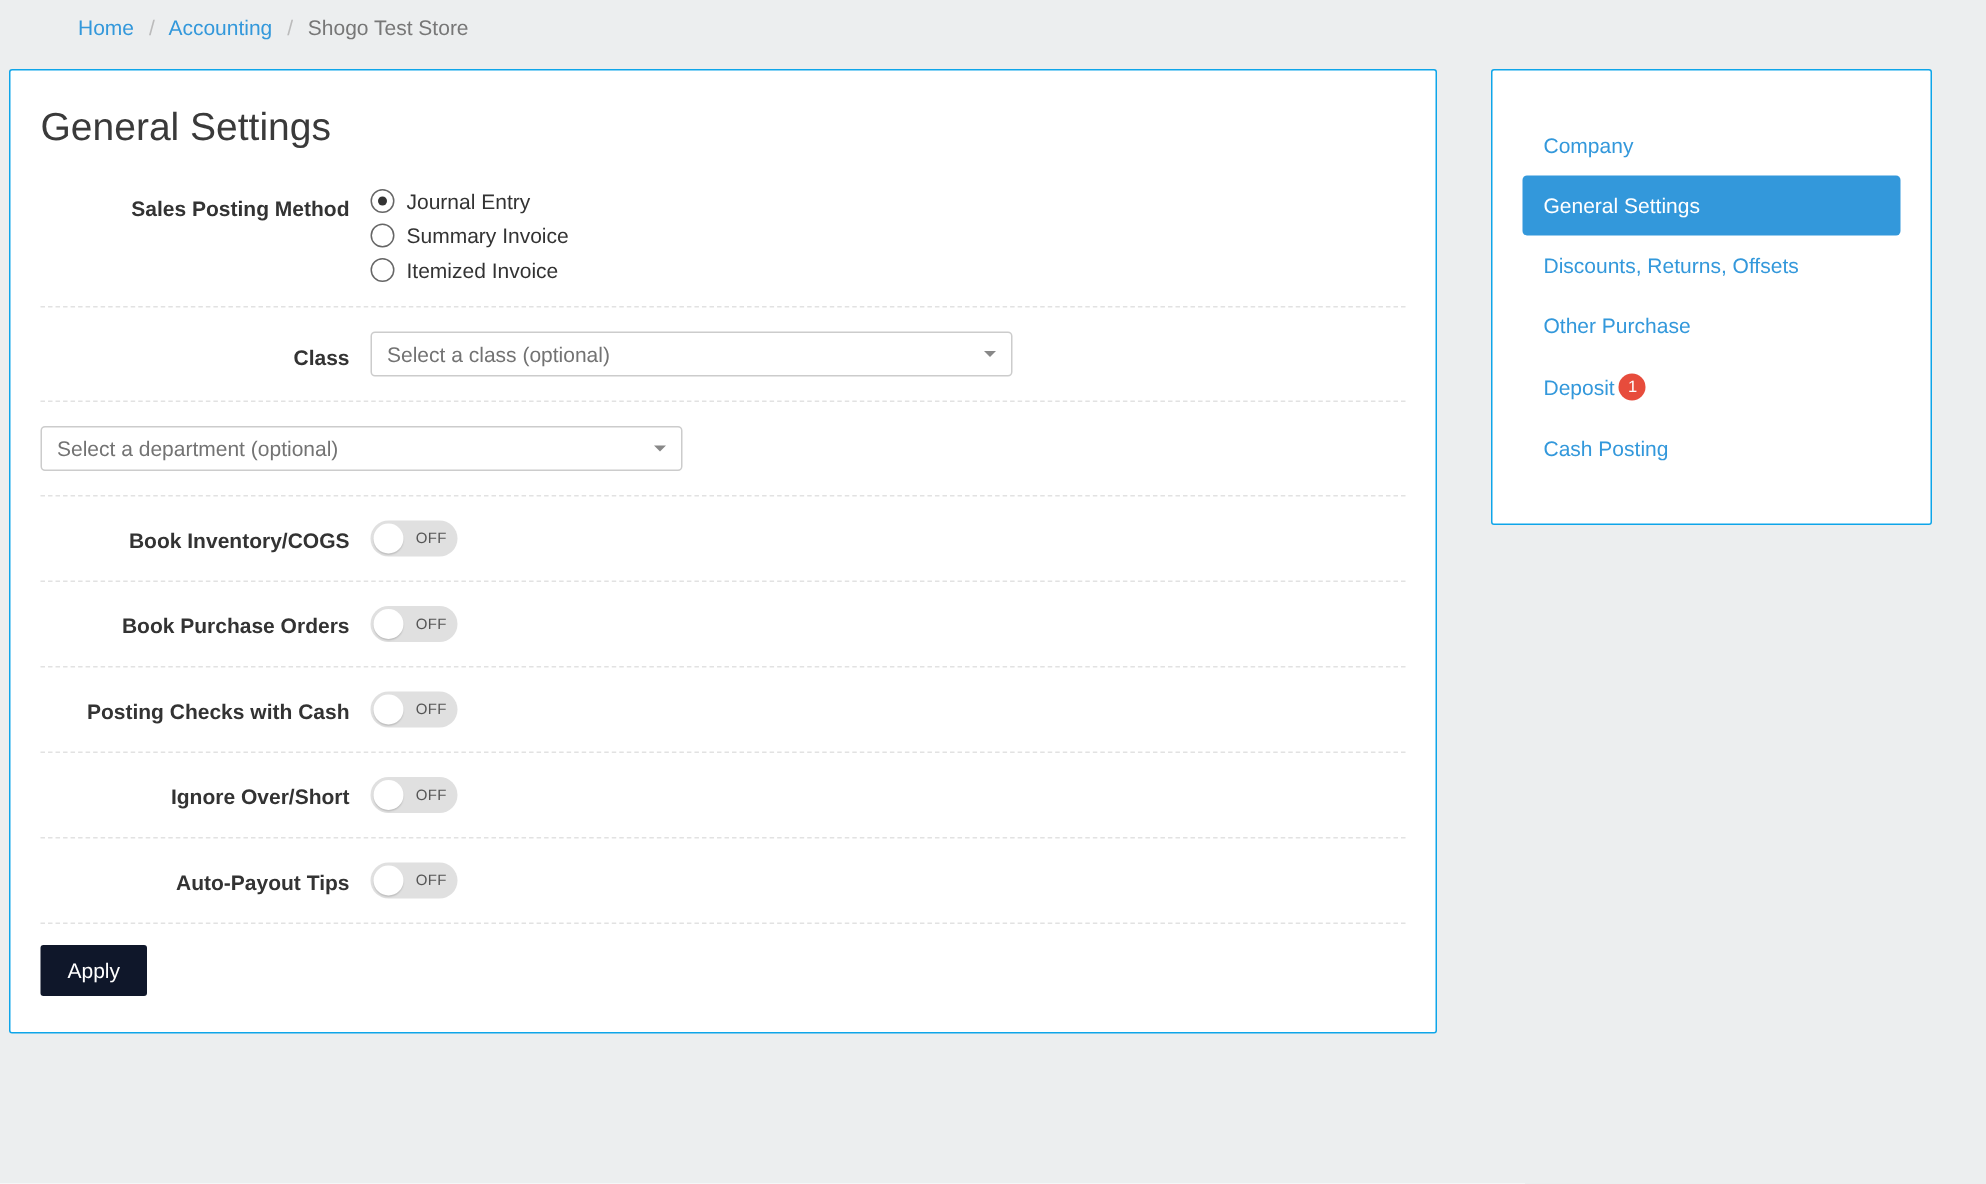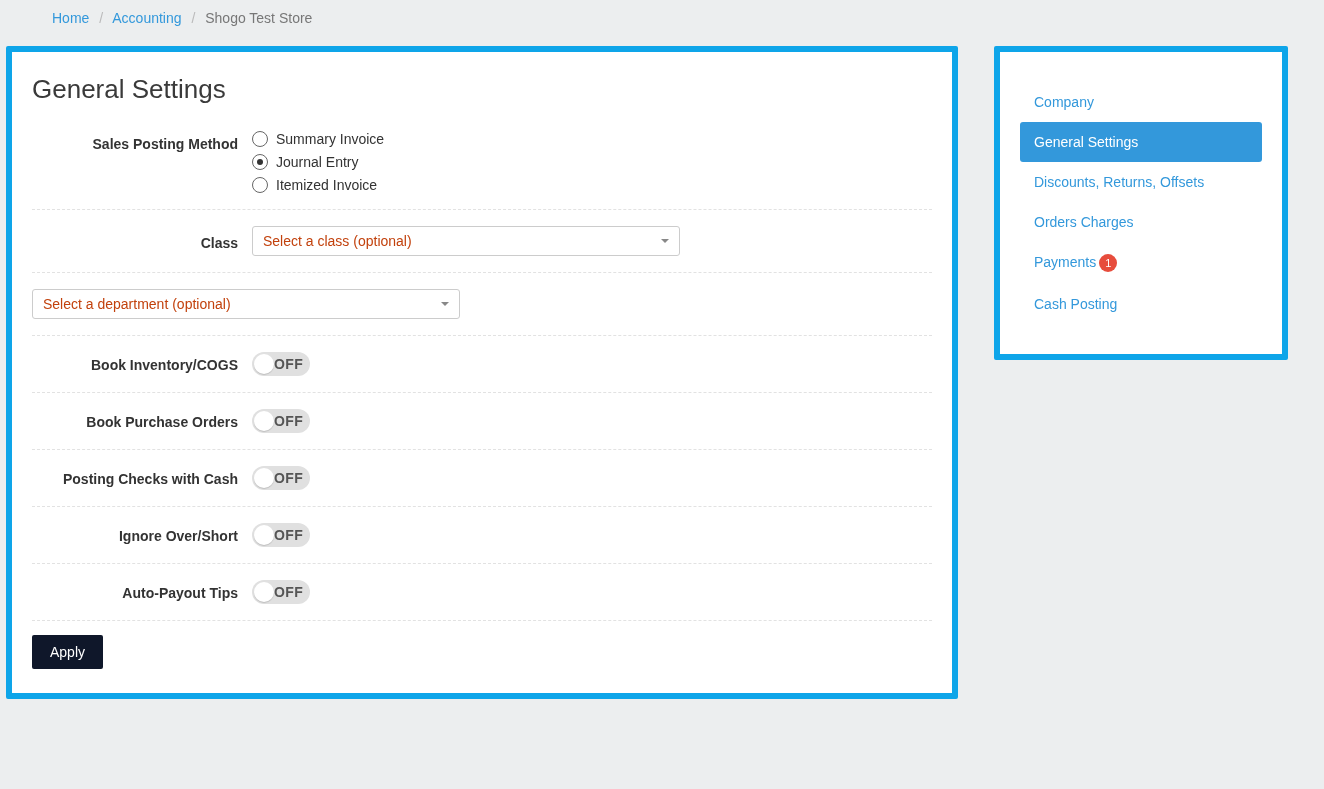--- a/index.html
+++ b/index.html
@@ -29,21 +29,21 @@
     margin: 0 6px;
   }
   .layout {
     display: flex;
     gap: 36px;
     align-items: flex-start;
     padding: 14px 0 10px 0;
   }
   .card {
     background: #fff;
-    border: 6px solid #0ea5e9;
+    border: 1px solid #0ea5e9;
     border-radius: 2px;
   }
   .main-card {
     width: 952px;
     padding: 22px 20px 24px 20px;
   }
   .side-card {
     width: 294px;
     padding: 30px 20px 30px 20px;
   }
@@ -94,21 +94,21 @@
     height: 30px;
     border: 1px solid #ccc;
     border-radius: 3px;
     background: #fff;
     display: flex;
     align-items: center;
     padding: 0 28px 0 10px;
     cursor: pointer;
   }
   .select-placeholder {
-    color: #c2410c;
+    color: #737373;
     font-size: 14px;
   }
   .select-caret {
     position: absolute;
     right: 10px;
     top: 50%;
     transform: translateY(-50%);
     width: 0; height: 0;
     border-left: 4px solid transparent;
     border-right: 4px solid transparent;
@@ -128,23 +128,23 @@
     width: 20px; height: 20px;
     background: #fff;
     border-radius: 50%;
     position: absolute;
     left: 2px;
     box-shadow: 0 1px 1px rgba(0,0,0,0.15);
   }
   .toggle .off-text {
     position: absolute;
     right: 7px;
-    font-size: 14px;
+    font-size: 10px;
     color: #555;
-    font-weight: 700;
+    font-weight: 400;
     letter-spacing: 0.3px;
   }
 
   .apply-btn {
     margin-top: 14px;
     background: #0f172a;
     color: #fff;
     border: none;
     padding: 9px 18px;
     font-size: 14px;
@@ -153,20 +153,21 @@
   }
 
   .nav-list { list-style: none; }
   .nav-item {
     padding: 12px 14px;
     font-size: 14px;
     color: #3398db;
     cursor: pointer;
     border-radius: 3px;
     display: flex;
+    align-items: center;
     gap: 2px;
   }
   .nav-item.active {
     background: #3398db;
     color: #fff;
   }
   .badge {
     display: inline-flex;
     align-items: center;
     justify-content: center;
@@ -196,31 +197,31 @@
 
     <div class="card main-card">
       <h1 class="page-title">General Settings</h1>
 
       
       <div class="form-row first">
         <div class="form-label">Sales Posting Method</div>
         <div class="form-control-area">
           <div class="radio-stack">
             <div class="radio-line">
-              <span class="radio-outer"></span>
-              <span class="radio-text">Summary Invoice</span>
-            </div>
-            <div class="radio-line">
               <span class="radio-outer">
                   <span class="radio-inner"></span>
                 </span>
               <span class="radio-text">Journal Entry</span>
             </div>
             <div class="radio-line">
               <span class="radio-outer"></span>
+              <span class="radio-text">Summary Invoice</span>
+            </div>
+            <div class="radio-line">
+              <span class="radio-outer"></span>
               <span class="radio-text">Itemized Invoice</span>
             </div>
           </div>
         </div>
       </div>
 
       
       <div class="form-row">
         <div class="form-label" style="padding-top:6px;">Class</div>
         <div class="form-control-area">
@@ -304,24 +305,24 @@
         <li class="nav-item">
           <span>Company</span>
         </li>
         <li class="nav-item active">
           <span>General Settings</span>
         </li>
         <li class="nav-item">
           <span>Discounts, Returns, Offsets</span>
         </li>
         <li class="nav-item">
-          <span>Orders Charges</span>
-        </li>
-        <li class="nav-item">
-          <span>Payments</span>
+          <span>Other Purchase</span>
+        </li>
+        <li class="nav-item">
+          <span>Deposit</span>
           <span class="badge">1</span>
         </li>
         <li class="nav-item">
           <span>Cash Posting</span>
         </li>
       </ul>
     </div>
   </div>
 </div>
 

